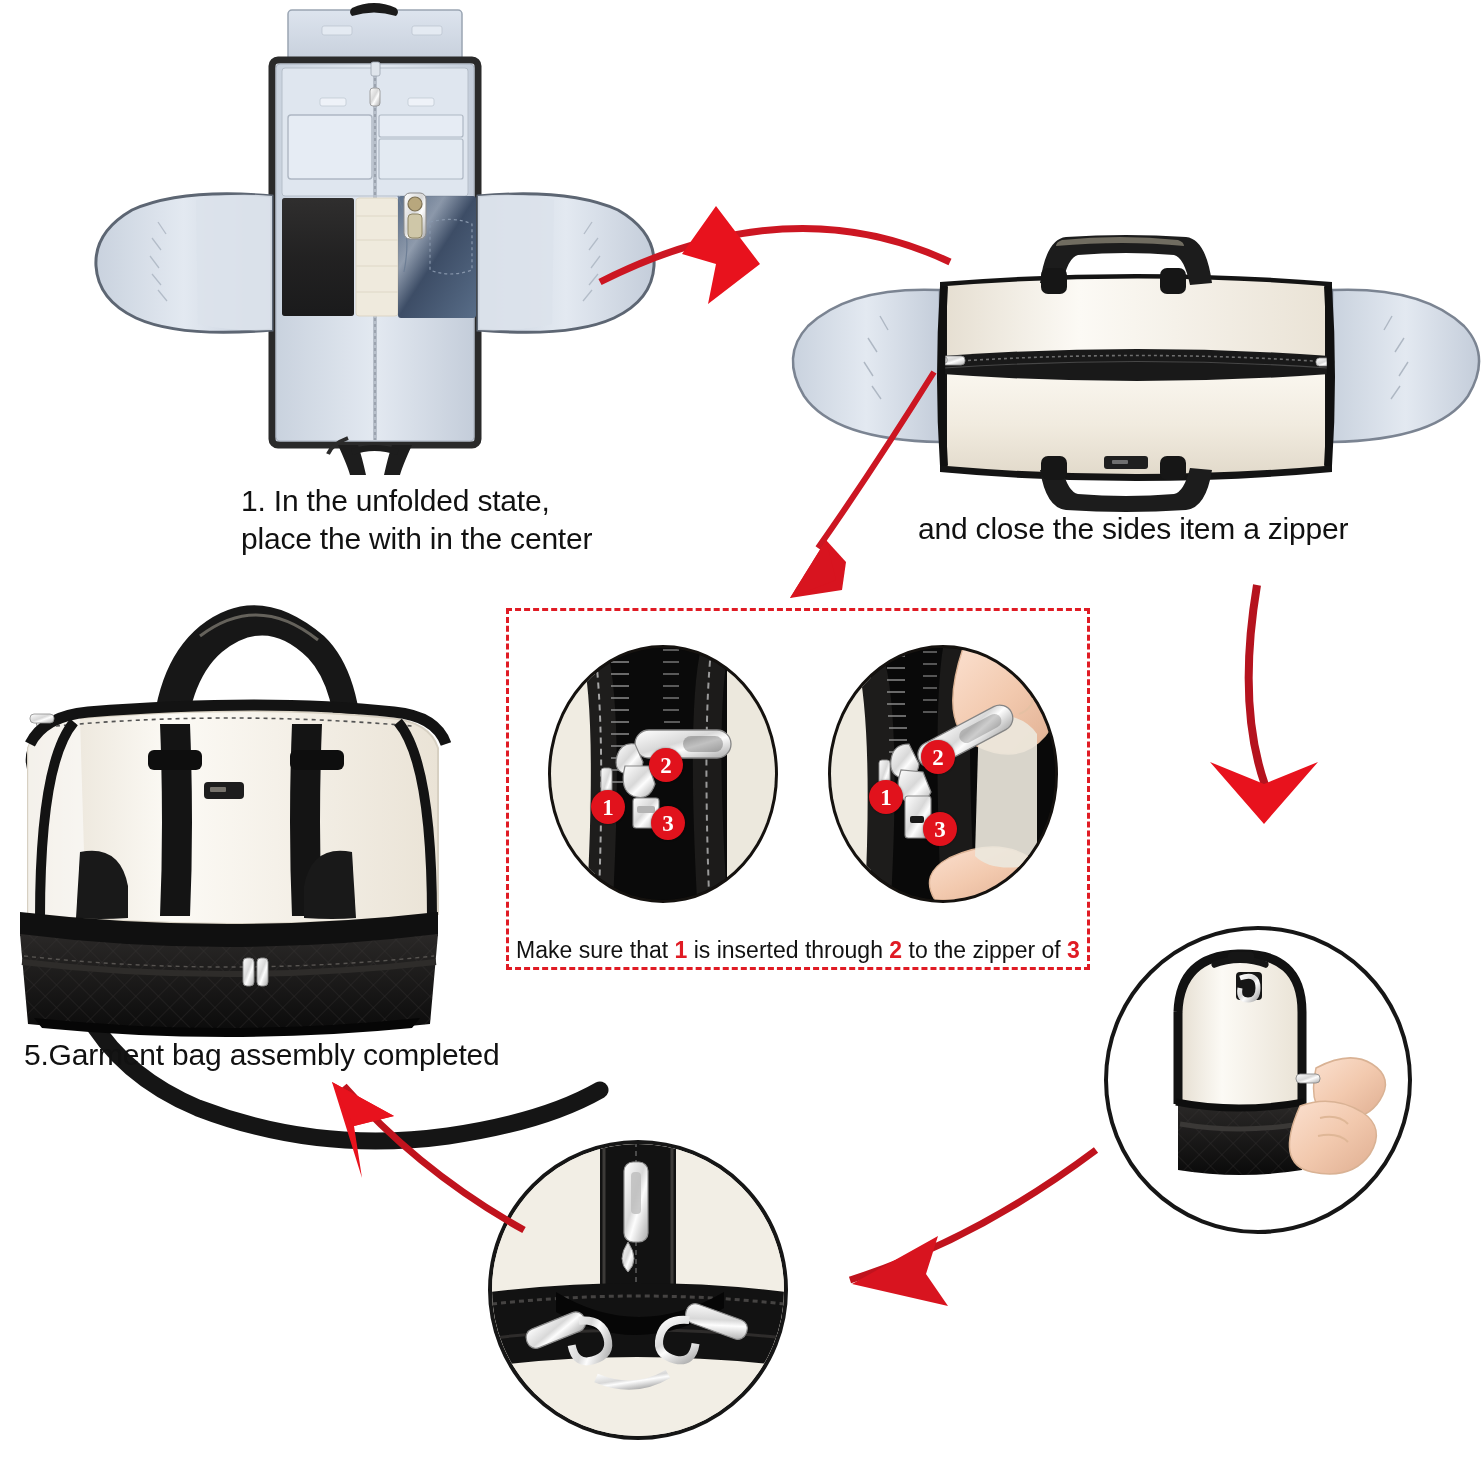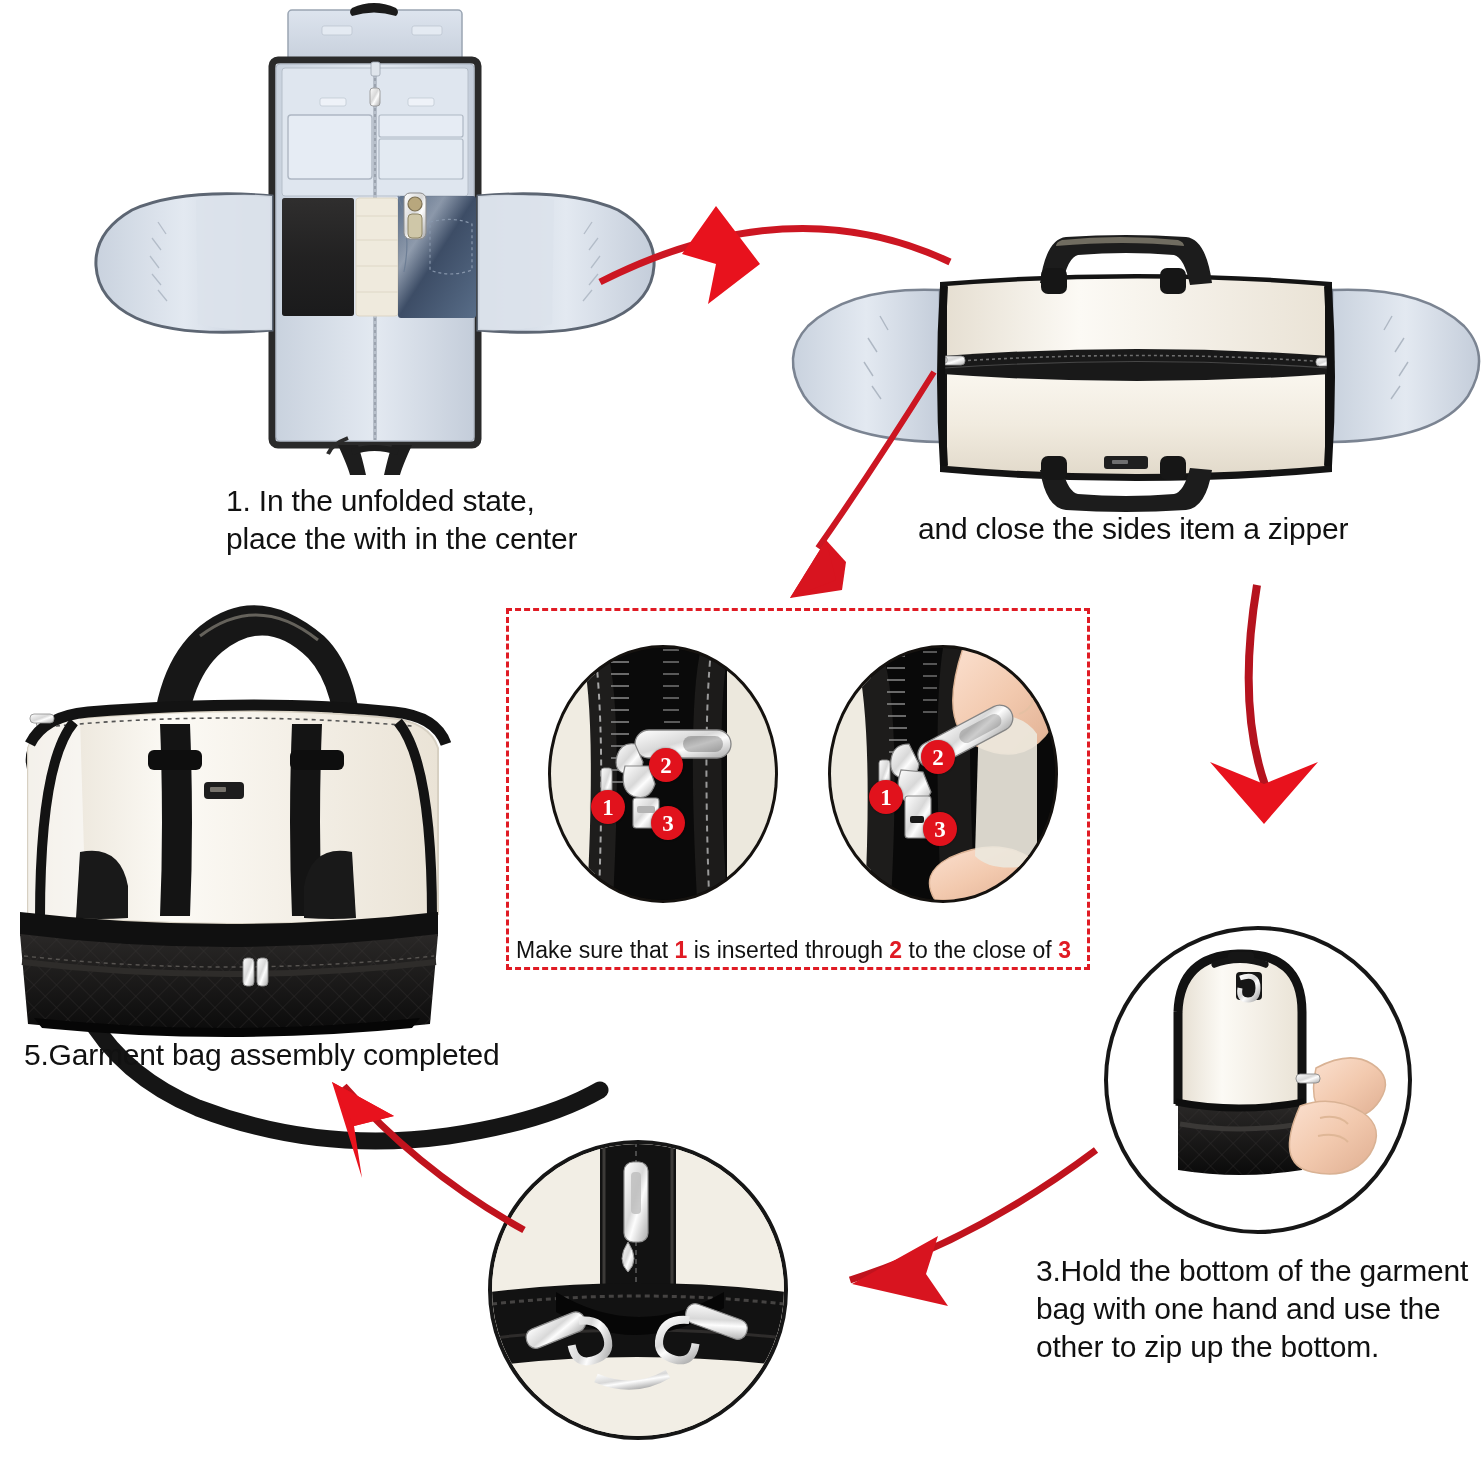--- a/index.html
+++ b/index.html
@@ -454,36 +454,31 @@
     </div>
     <div class="badge" style="left:90px;top:92px;width:34px;height:34px;font-size:23px;">
       <span>2</span>
     </div>
     <div class="badge" style="left:92px;top:164px;width:34px;height:34px;font-size:23px;">
       <span>3</span>
     </div>
   </div>
 
   <div class="dashcap">
-    <span>Make sure that </span><span class="num">1</span><span> is inserted through </span><span class="num">2</span><span> to the close of </span><span class="num">3</span>
-  </div>
-
-  <div class="cap" style="left:226px;top:482px;width:420px;">
+    <span>Make sure that </span><span class="num">1</span><span> is inserted through </span><span class="num">2</span><span> to the zipper of </span><span class="num">3</span>
+  </div>
+
+  <div class="cap" style="left:241px;top:482px;width:420px;">
     <div>1. In the unfolded state,</div>
     <div>place the with in the center</div>
   </div>
 
   <div class="cap" style="left:918px;top:510px;width:560px;">
     <div>and close the sides item a zipper</div>
   </div>
 
-  <div class="cap" style="left:1036px;top:1252px;width:446px;">
-    <div>3.Hold the bottom of the garment</div>
-    <div>bag with one hand and use the</div>
-    <div>other to zip up the bottom.</div>
-  </div>
 
 
   <div class="cap" style="left:24px;top:1036px;width:520px;">
     <div>5.Garment bag assembly completed</div>
   </div>
 
 </div>
 
 </body></html>

